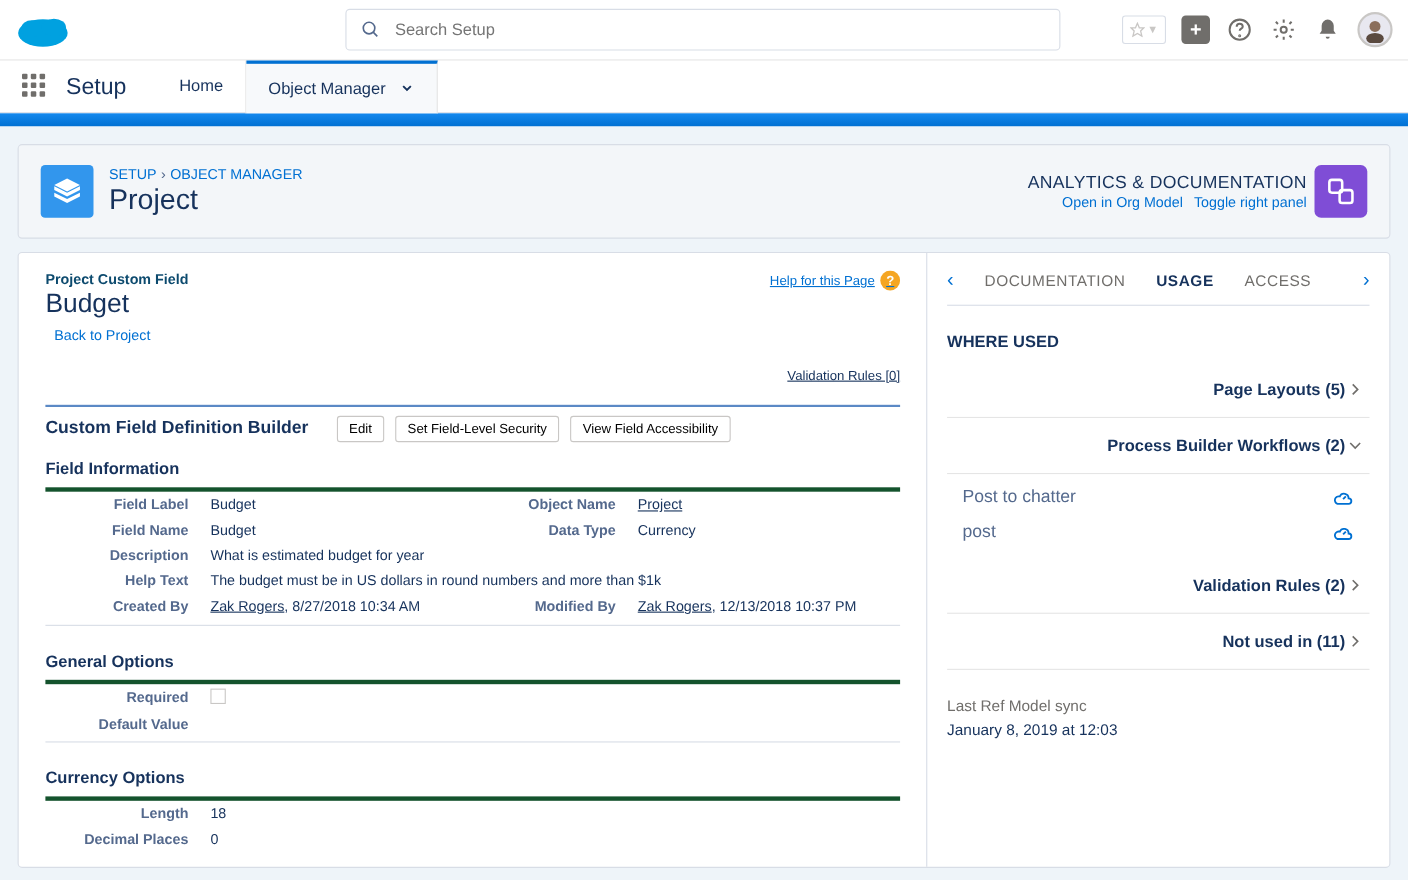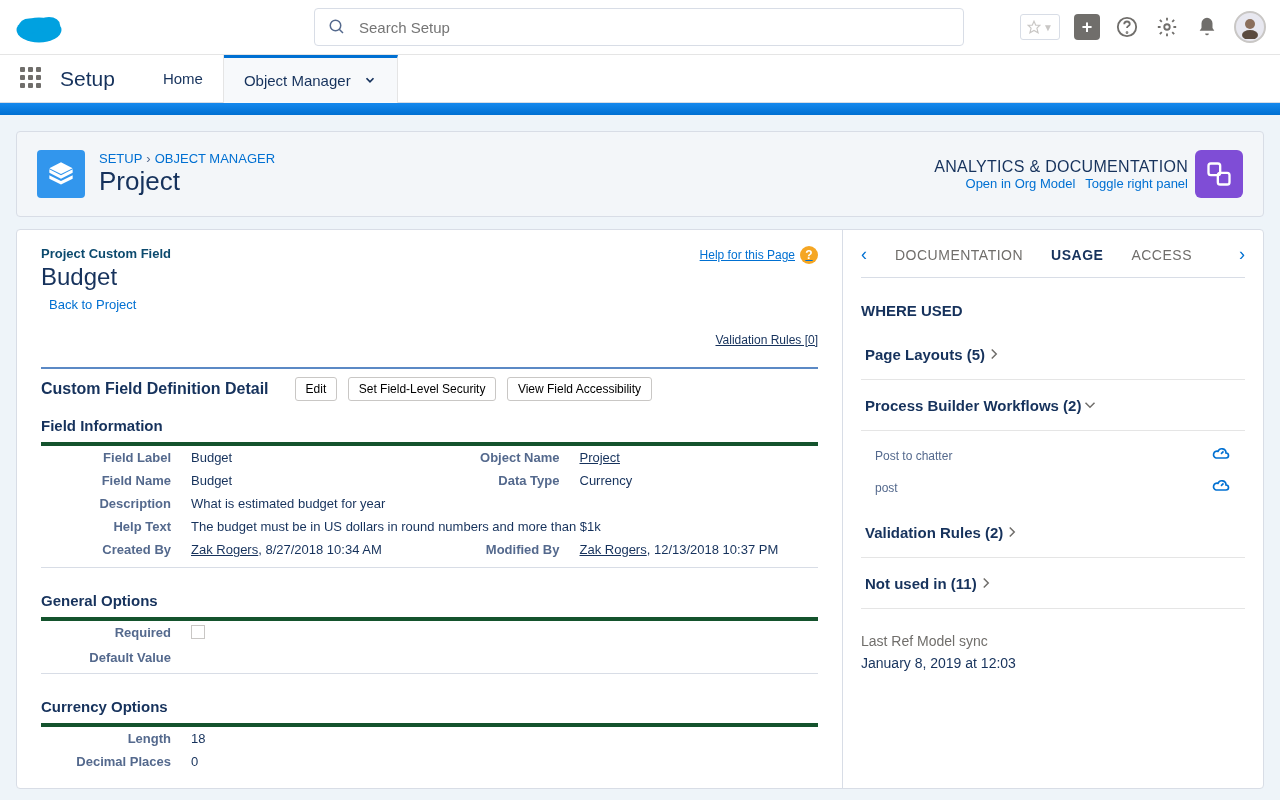--- a/index.html
+++ b/index.html
@@ -54,25 +54,25 @@
 .two-col{display:flex}
 .two-col .col{flex:1}
 .checkbox-empty{width:14px;height:14px;border:1px solid #c9c7c5;display:inline-block}
 .right-panel{width:420px;padding:14px 18px;overflow:auto}
 .tabs{display:flex;align-items:center;gap:28px;border-bottom:1px solid #d8dde6;padding-bottom:12px;position:relative}
 .tab{font-size:14px;color:#706e6b;cursor:pointer;letter-spacing:.5px}
 .tab.active{color:#16325c;font-weight:bold}
 .arrow-btn{color:#0070d2;cursor:pointer;font-size:18px}
 .arrow-right{margin-left:auto}
 .section-label{font-size:15px;font-weight:bold;color:#16325c;margin:24px 0 10px}
-.accordion{border-bottom:1px solid #e5e5e5;padding:16px 4px;display:flex;align-items:center;justify-content:flex-start;cursor:pointer}
+.accordion{border-bottom:1px solid #e5e5e5;padding:16px 4px;display:flex;align-items:center;justify-content:flex-end;cursor:pointer}
 .acc-title{font-size:15px;font-weight:bold;color:#16325c}
 .chev{color:#706e6b}
 .acc-items{padding:6px 0}
-.acc-item{display:flex;justify-content:space-between;align-items:flex-end;padding:6px 14px;font-size:12px;color:#54698d}
+.acc-item{display:flex;justify-content:space-between;align-items:flex-start;padding:6px 14px;font-size:16px;color:#54698d}
 .cloud-icon{color:#0070d2}
 .sync-info{margin-top:24px;font-size:14px;color:#706e6b}
 .sync-date{margin-top:6px;font-size:14px;color:#16325c}
 </style>
 </head>
 <body>
 
 <div class="topbar">
   <svg class="cloud-logo" viewBox="0 0 100 70">
       <ellipse cx="50" cy="40" rx="45" ry="25" fill="#00a1e0"></ellipse>
@@ -179,21 +179,21 @@
           <a href="#" class="back-link">Back to Project</a>
         </div>
         <a href="#" class="help-link">
             <span>Help for this Page</span>
             <span class="help-badge">?</span>
           </a>
       </div>
       <div class="validation-link"><a href="#">Validation Rules [0]</a></div>
 
       <div class="section-header">
-        <span class="section-title">Custom Field Definition Detail</span>
+        <span class="section-title">Custom Field Definition Builder</span>
         <div style="margin-left:20px">
           <button class="btn">Edit</button>
           <button class="btn">Set Field-Level Security</button>
           <button class="btn">View Field Accessibility</button>
         </div>
       </div>
 
       <div class="sub-header">Field Information</div>
       <div class="two-col">
         <div class="col">

